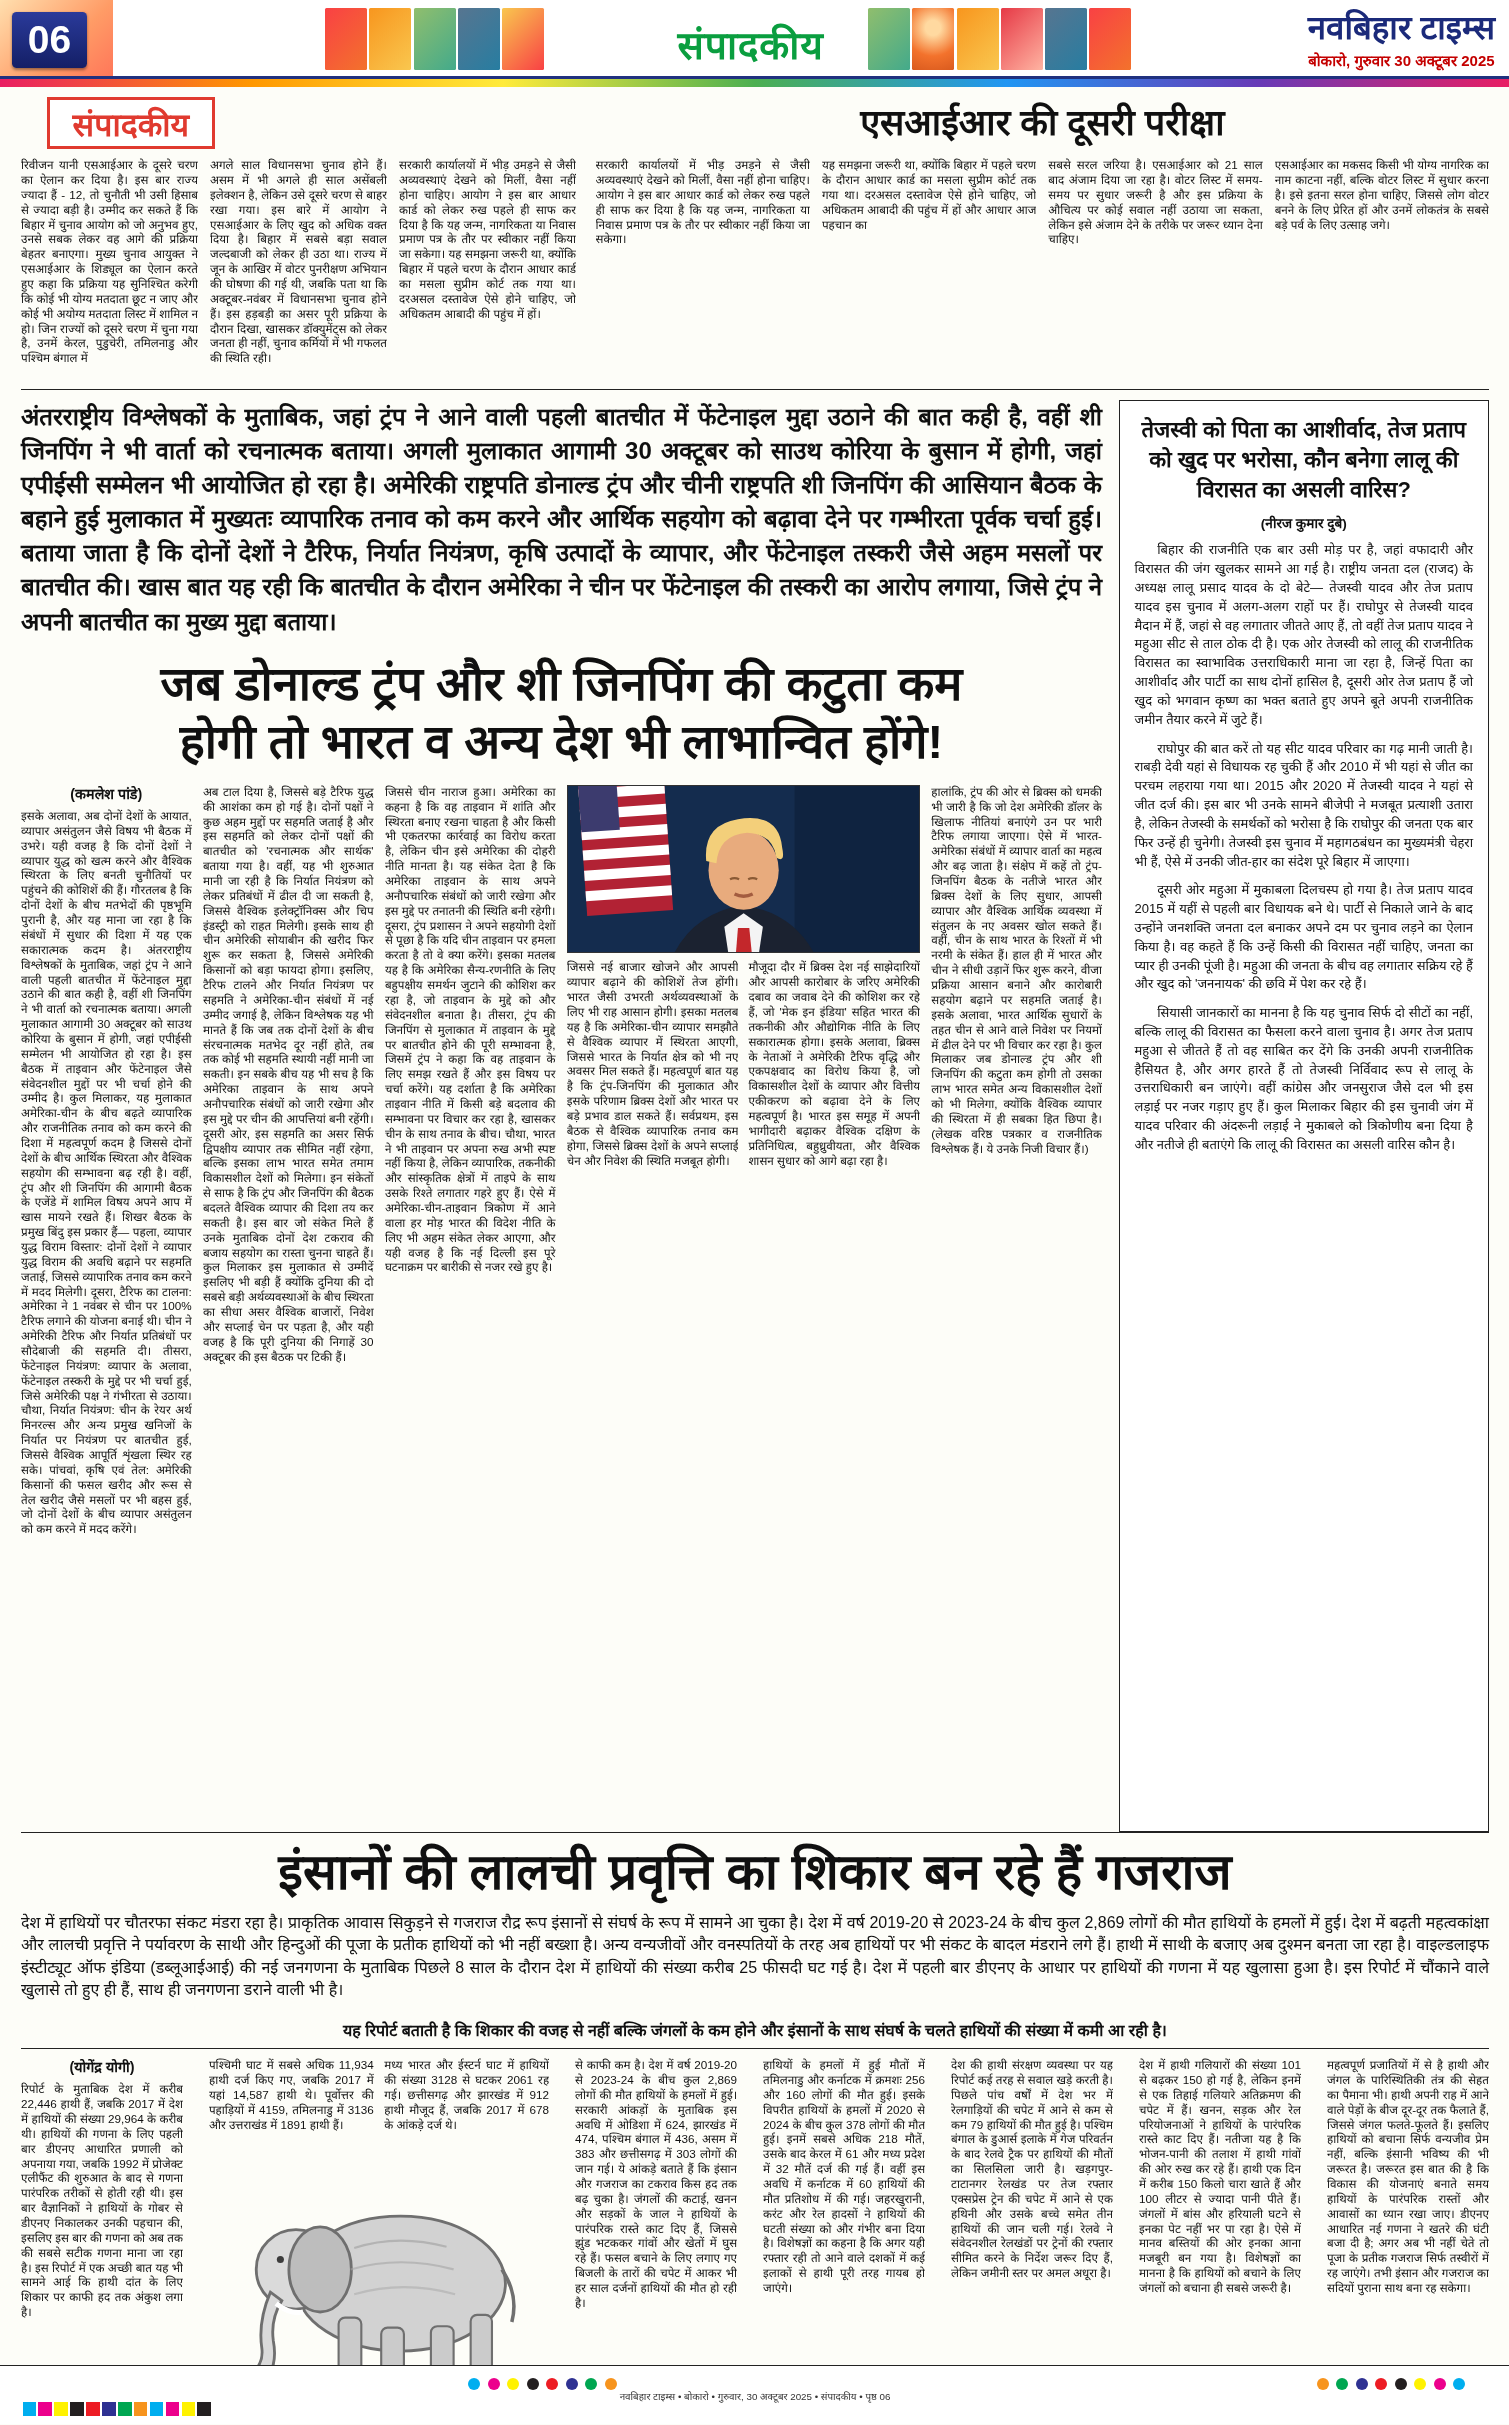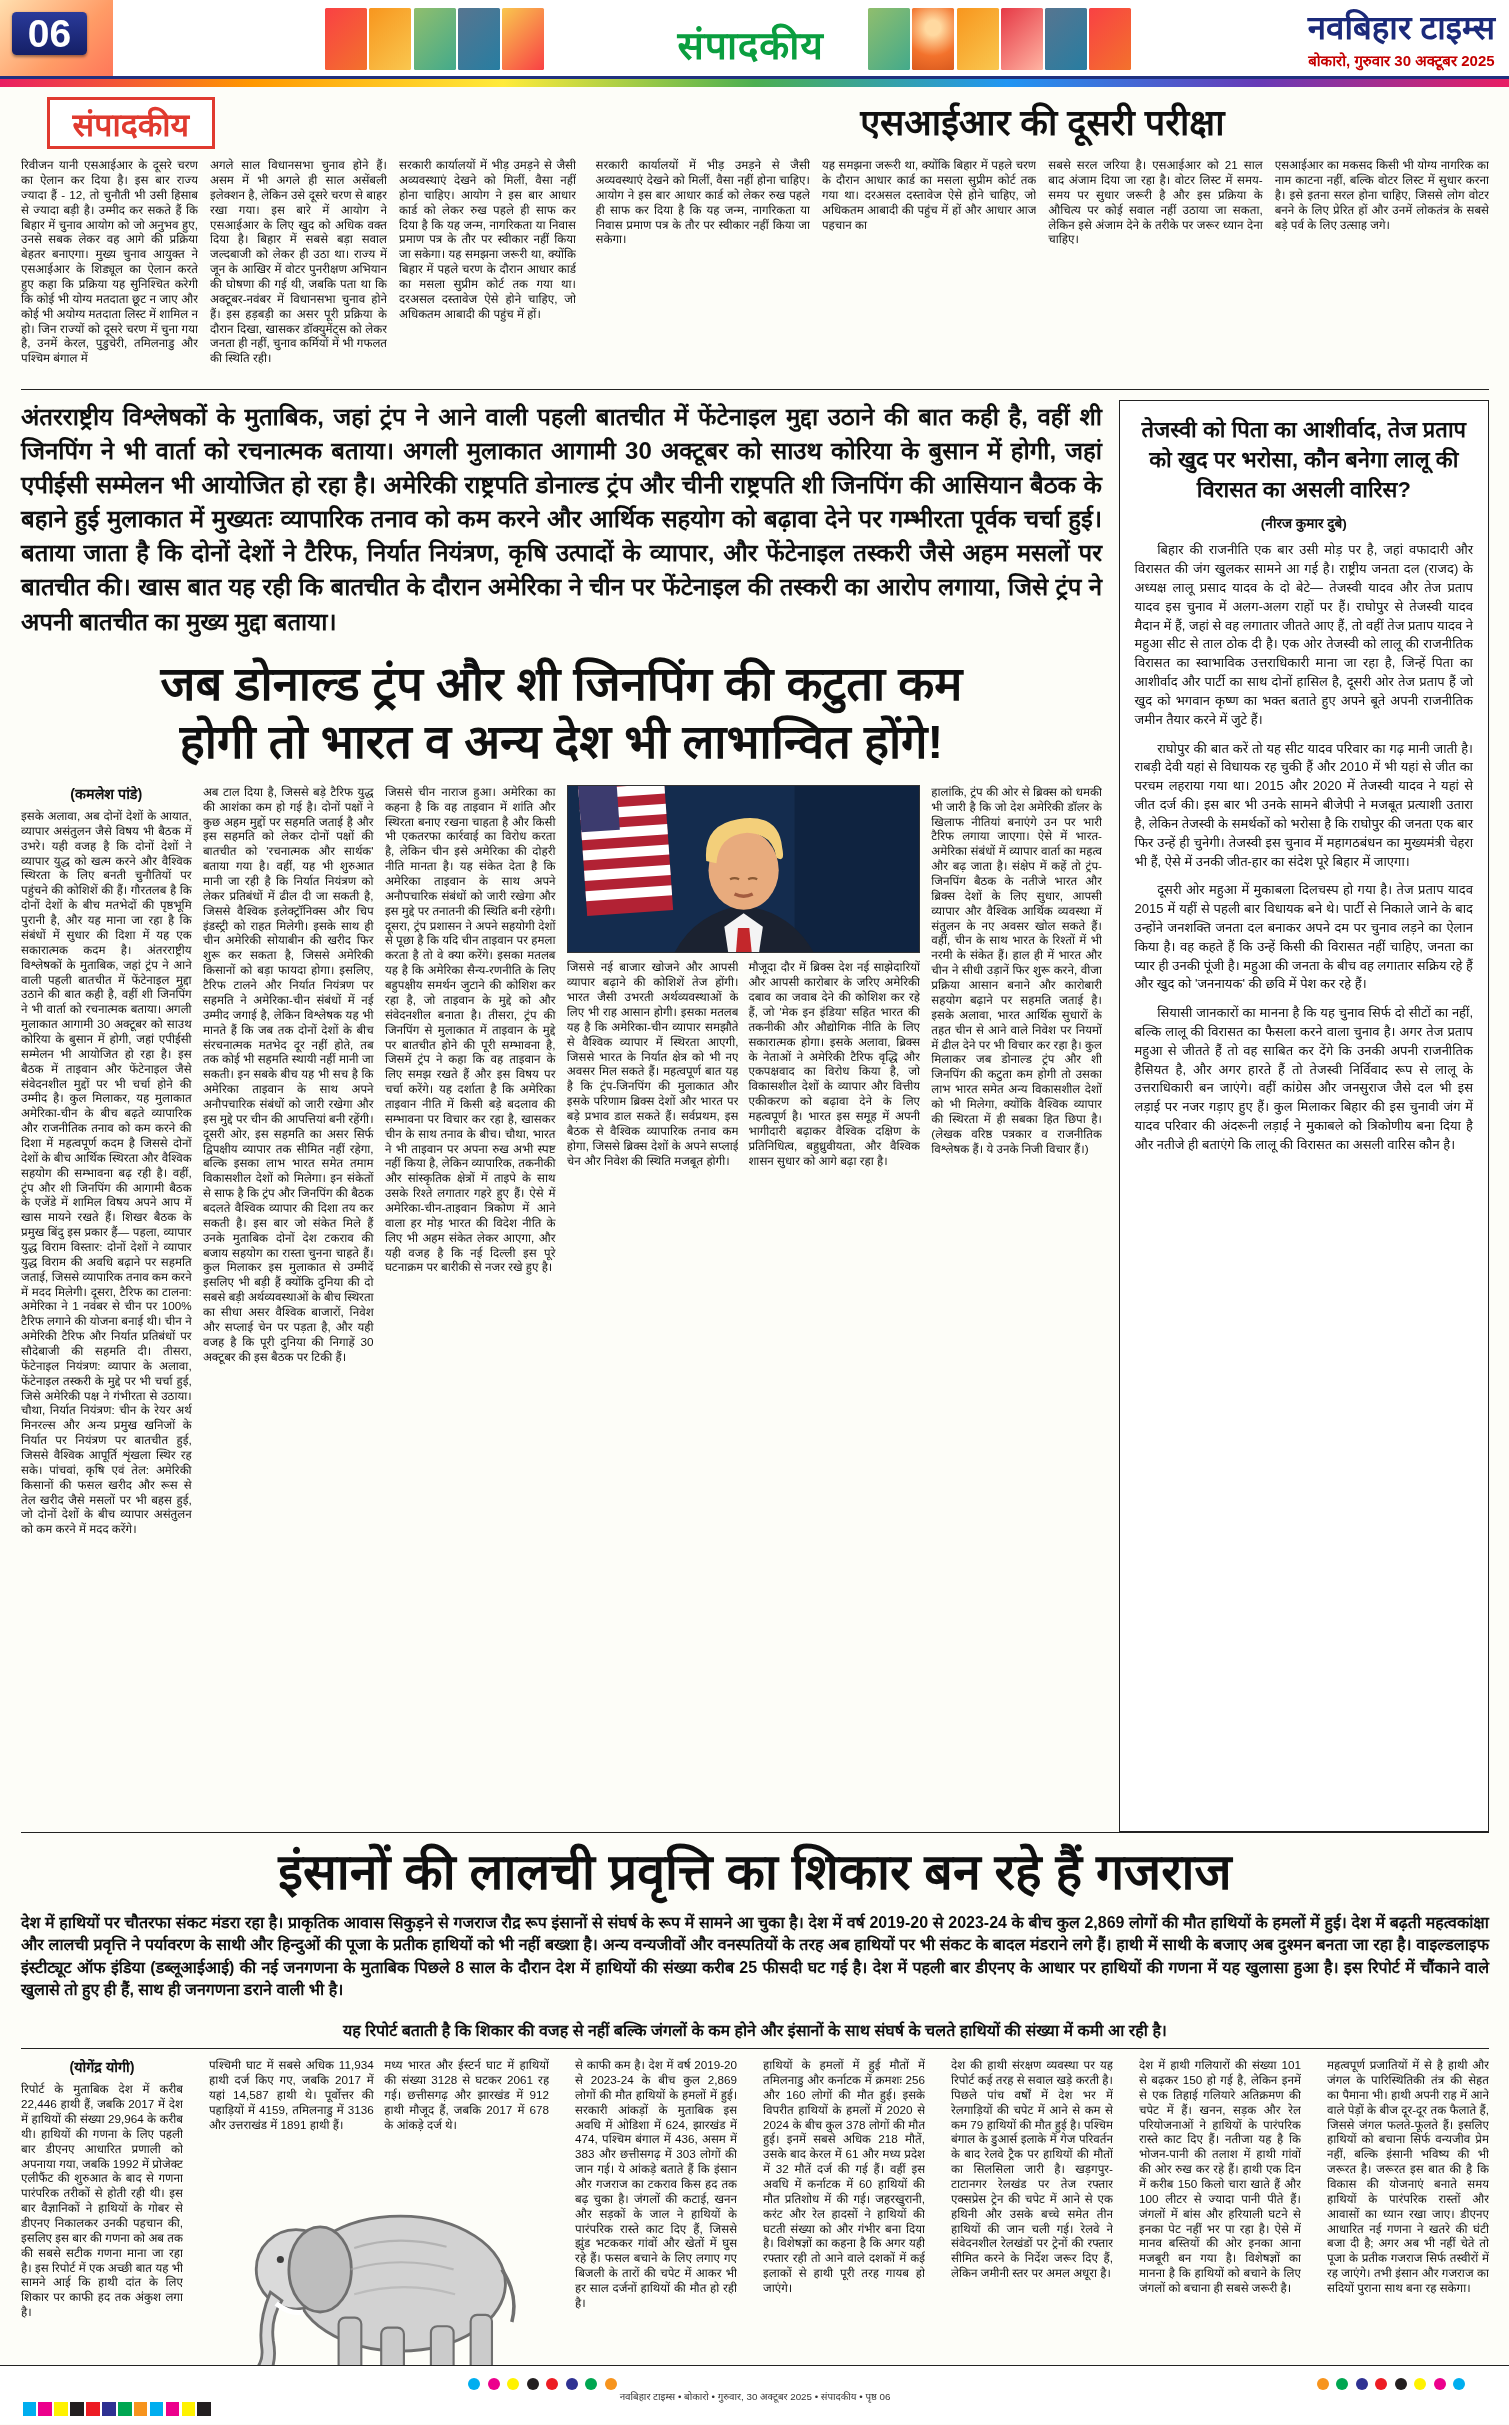--- a/index.html
+++ b/index.html
@@ -4,21 +4,21 @@
 <style>
   *{margin:0;padding:0;box-sizing:border-box;}
   html,body{background:#9a9a9a;}
   .page{width:1510px;height:2426px;margin:0 auto;background:#fdfdf8;color:#101010;
         font-family:"Liberation Sans","DejaVu Sans",sans-serif;position:relative;overflow:hidden;}
 
   
   .header{position:relative;height:79px;border-bottom:3px solid #20317f;background:#fff;}
   .header .warm{position:absolute;left:0;top:0;width:113px;height:100%;
         background:linear-gradient(135deg,#ffd9a0,#ff8a4b 60%,#ff5f3c);opacity:.85;}
-  .pagenum{position:absolute;left:12px;top:12px;width:75px;height:43px;border-radius:4.5px;
+  .pagenum{position:absolute;left:12px;top:12px;width:75px;height:56px;border-radius:4.5px;
         background:linear-gradient(180deg,#2a3a9a,#141f66);color:#fff;font-size:39px;font-weight:bold;
         display:flex;align-items:center;justify-content:center;box-shadow:0 1.5px 3px rgba(0,0,0,.4);}
   .collage{position:absolute;top:7.5px;height:62px;display:flex;gap:2.3px;}
   .collage-left{left:325px;}
   .collage-right{left:868px;}
   .collage .cell{width:42px;height:100%;border-radius:1.5px;}
   .cl1{background:linear-gradient(135deg,#f94144,#f3722c);}
   .cl2{background:linear-gradient(135deg,#f8961e,#f9c74f);}
   .cl3{background:linear-gradient(135deg,#90be6d,#43aa8b);}
   .cl4{background:linear-gradient(135deg,#577590,#277da1);}
@@ -58,21 +58,21 @@
   .pair{display:flex;gap:10px;flex:1;overflow:hidden;min-height:0;justify-content:flex-end;}
 
   .sidebar{flex:1;border:1.5px solid #222;padding:13.6px 15px;height:100%;overflow:hidden;background:#fff;}
   .sidebar h3{text-align:center;font-size:22px;line-height:1.38;font-weight:800;margin-bottom:7.5px;}
   .sidebar .byline{font-size:13.6px;margin-bottom:9px;}
   .sidebar p{font-size:13px;line-height:1.45;text-align:justify;margin-bottom:9.8px;text-indent:22.6px;}
 
   
   .bottom{padding:7.5px 21px 0;height:532px;overflow:hidden;}
   .bothead{text-align:center;font-weight:900;font-size:50px;line-height:1.2;margin:1.5px 0 10.6px;}
-  .botintro{font-size:16px;font-weight:bold;line-height:1.4;text-align:justify;}
+  .botintro{font-size:16px;font-weight:normal;line-height:1.4;text-align:justify;}
   .botcenter{text-align:center;font-size:16px;font-weight:bold;margin-top:17px;}
   .botline{border-top:1.5px solid #222;margin:7.5px 0 9px;}
   .bot-body{display:flex;gap:26px;height:325px;overflow:hidden;}
   .colgroup2{flex:2.1;display:flex;flex-direction:column;gap:6px;min-width:0;}
   .colgroup2 .pair2{display:flex;gap:10.6px;height:106px;overflow:hidden;}
   .eleph{flex:1;overflow:hidden;}
   .eleph svg{display:block;width:100%;height:100%;}
 
   
   .footer{height:59px;position:relative;border-top:1.5px solid #222;margin:0 0;background:#fff;}

